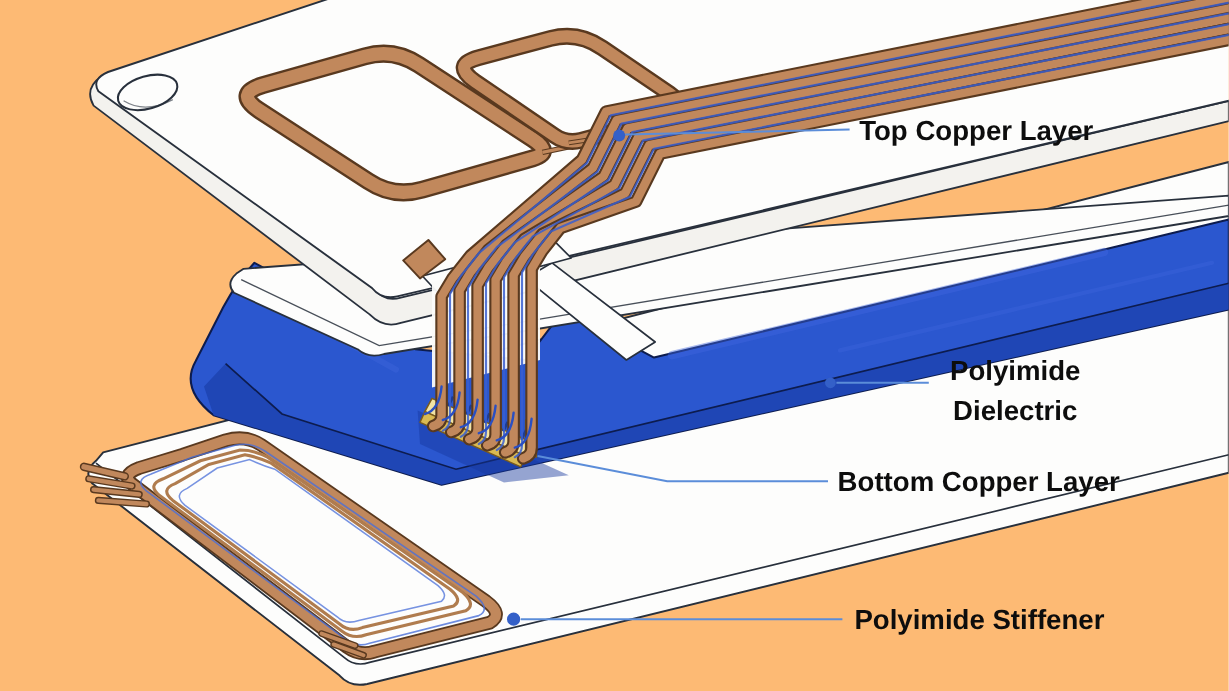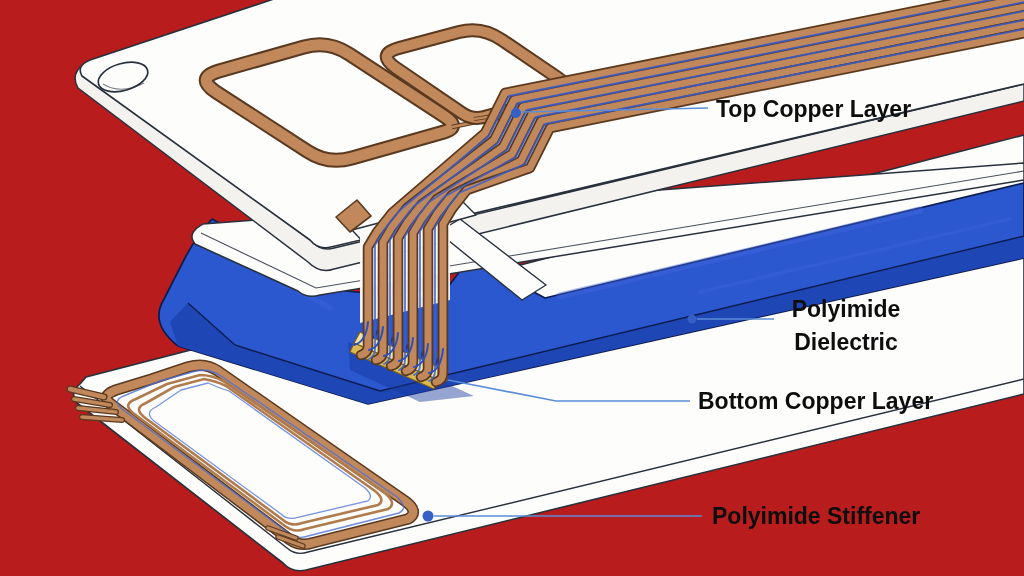--- a/index.html
+++ b/index.html
@@ -1,16 +1,16 @@
 <!DOCTYPE html>
 <html><head>
 <meta charset="utf-8">
 <style>
   html,body{margin:0;padding:0;background:#fdfdfd;overflow:hidden;}
-  .stage{width:1024px;height:576px;position:relative;background:#b91c1c;}
+  .stage{width:1024px;height:576px;position:relative;background:#fdba74;}
   svg{display:block;}
   text{font-family:"Liberation Sans","DejaVu Sans",sans-serif;font-weight:600;fill:#0d0d0d;}
   .callout-text{font-size:23px;}
 </style>
 </head>
 <body>
 
 <div class="stage">
 <svg width="1024" height="576" viewBox="0 0 1024 576">
 

